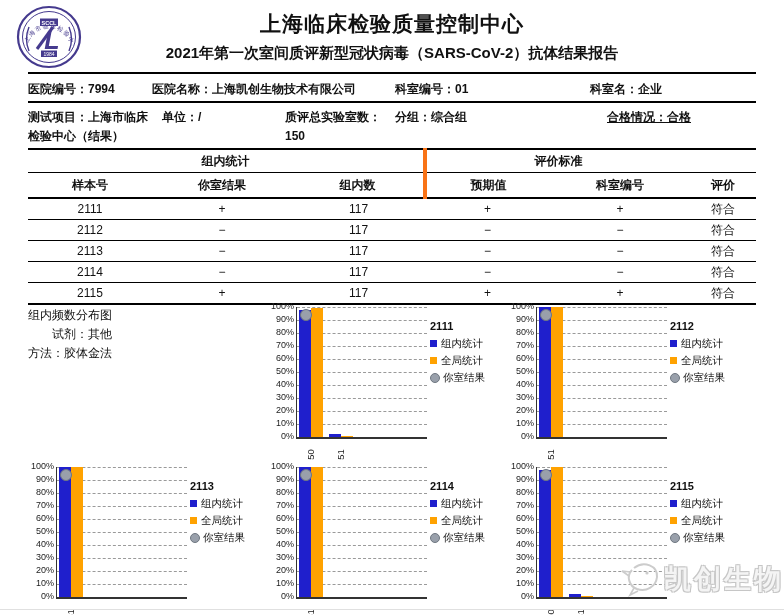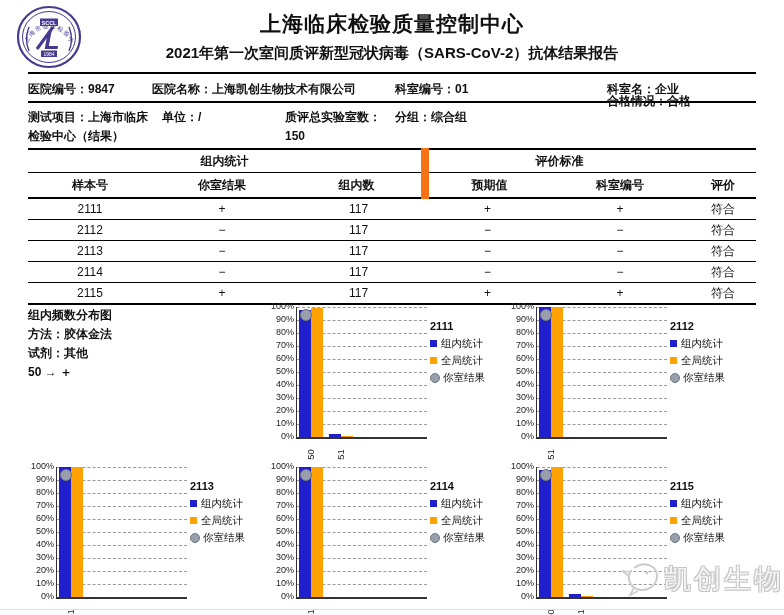--- a/index.html
+++ b/index.html
@@ -17,46 +17,46 @@
   .header-rule{position:absolute;top:72px;left:28px;right:28px;border-top:2px solid #000;}
   
   .info-cell{position:absolute;font-size:12px;font-weight:bold;line-height:19px;}
   .info-divider{position:absolute;top:101px;left:28px;right:28px;border-top:2px solid #000;}
   
   .rtable{position:absolute;top:148px;left:28px;width:728px;border-collapse:collapse;
     font-size:12px;border-top:2px solid #000;}
   .rtable td{text-align:center;padding:0;}
   .group-row td{height:22px;font-weight:bold;border-bottom:1px solid #000;}
   .head-row td{height:24px;font-weight:bold;border-bottom:2px solid #000;}
-  .vdiv{border-left:8px solid #f97316;}
+  .vdiv{border-left:4px solid #f97316;}
   .rtable tbody td{height:20px;border-bottom:1px solid #000;}
   .rtable tbody tr:last-child td{border-bottom:2px solid #000;}
   
-  .chart-info{position:absolute;left:28px;top:306px;font-size:12px;font-weight:bold;line-height:19px;}
+  .chart-info{position:absolute;left:28px;top:306px;font-size:12px;font-weight:normal;line-height:19px;text-align:right;}
   
   #charts{position:absolute;left:0;top:0;width:784px;height:615px;}
   .chart{position:absolute;width:260px;height:160px;}
   .ylabel{position:absolute;left:0;width:26px;text-align:right;font-size:9px;color:#222;}
   .plot{position:absolute;width:130px;height:130px;border-left:1px solid #333;
     border-bottom:2px solid #333;}
   .gridline{position:absolute;left:0;width:100%;height:0;border-top:1px dashed #9a9a9a;}
   .bar{position:absolute;bottom:0;z-index:2;}
   .dot{position:absolute;width:10px;height:10px;border-radius:50%;background:#99A0AB;
     border:1px solid #6f7781;z-index:3;}
   .xlabel{position:absolute;width:18px;text-align:center;font-size:9.5px;
     transform:rotate(-90deg);transform-origin:center;color:#222;}
   .legend{position:absolute;font-size:10.5px;white-space:nowrap;}
   .legend-title{font-weight:bold;font-size:11px;margin-bottom:3px;}
   .legend-item{display:flex;align-items:center;height:17px;}
   .sq{width:7px;height:7px;margin-right:4px;flex:none;}
   .ci{width:8px;height:8px;border-radius:50%;background:#99A0AB;border:1px solid #6f7781;
     margin-right:3px;flex:none;}
   
   .watermark{position:absolute;left:620px;top:558px;display:flex;align-items:center;z-index:5;}
-  .watermark-text{font-size:27px;font-weight:normal;letter-spacing:3px;color:#f4f4f4;
+  .watermark-text{font-size:27px;font-weight:bold;letter-spacing:3px;color:#f4f4f4;
     text-shadow:1px 1px 0 #c6c6c6,-1px -1px 0 #c6c6c6,1px -1px 0 #c6c6c6,-1px 1px 0 #c6c6c6;}
   .page-bottom-edge{position:absolute;top:609px;left:0;width:784px;border-top:1px solid #e0e0e0;}
 </style>
 </head>
 <body>
 
 <div class="logo">
   <svg width="66" height="64" viewBox="0 0 66 64">
     <ellipse cx="33" cy="32" rx="31" ry="30" fill="none" stroke="#453a8e" stroke-width="2.2"></ellipse>
     <ellipse cx="33" cy="32" rx="26.5" ry="25.5" fill="none" stroke="#453a8e" stroke-width="1"></ellipse>
@@ -72,45 +72,45 @@
     <text x="33" y="50.8" font-size="5" fill="#ffffff" text-anchor="middle">1984</text>
     <path d="M13 46 Q8 34 13 22" fill="none" stroke="#453a8e" stroke-width="1.4"></path>
     <path d="M53 46 Q58 34 53 22" fill="none" stroke="#453a8e" stroke-width="1.4"></path>
   </svg>
 </div>
 <div class="page-title">上海临床检验质量控制中心</div>
 <div class="page-subtitle">2021年第一次室间质评新型冠状病毒（SARS-CoV-2）抗体结果报告</div>
 <div class="header-rule"></div>
 
 <div class="info-cell" style="left:28px;top:80px;">
-  <span>医院编号：</span><span>9847</span>
+  <span>医院编号：</span><span>7994</span>
 </div>
 <div class="info-cell" style="left:152px;top:80px;">
   <span>医院名称：</span><span>上海凯创生物技术有限公司</span>
 </div>
 <div class="info-cell" style="left:395px;top:80px;text-align:center;">
   <span>科室编号：</span><span>01</span>
 </div>
-<div class="info-cell" style="left:607px;top:80px;">
+<div class="info-cell" style="left:590px;top:80px;">
   <span>科室名：</span><span>企业</span>
 </div>
 <div class="info-divider"></div>
 <div class="info-cell" style="left:28px;top:108px;width:126px;">
   <span>测试项目：</span><span>上海市临床检验中心（结果）</span>
 </div>
 <div class="info-cell" style="left:162px;top:108px;">
   <span>单位：</span><span>/</span>
 </div>
 <div class="info-cell" style="left:285px;top:108px;width:104px;">
   <span>质评总实验室数：</span><span>150</span>
 </div>
 <div class="info-cell" style="left:395px;top:108px;">
   <span>分组：</span><span>综合组</span>
 </div>
-<div class="info-cell" style="left:607px;top:92px;">
+<div class="info-cell" style="left:607px;top:108px;text-decoration:underline;">
   <span>合格情况：</span><span>合格</span>
 </div>
 
 <table class="rtable">
   <colgroup>
     <col style="width:124px">
       <col style="width:140px">
       <col style="width:133px">
     <col style="width:125px">
       <col style="width:140px">
@@ -170,23 +170,22 @@
         <td>117</td>
         <td>+</td>
         <td>+</td>
         <td>符合</td>
       </tr>
     </tbody>
 </table>
 
 <div class="chart-info">
   <div>组内频数分布图</div>
+  <div>试剂：其他</div>
   <div>方法：胶体金法</div>
-  <div>试剂：其他</div>
-  <div>50 → ＋</div>
 </div>
 
 <div id="charts">
     <div class="chart" style="left: 268px; top: 302px;">
       <div class="ylabel" style="top: 129px;">0%</div>
       <div class="ylabel" style="top: 116px;">10%</div>
       <div class="ylabel" style="top: 103px;">20%</div>
       <div class="ylabel" style="top: 90px;">30%</div>
       <div class="ylabel" style="top: 77px;">40%</div>
       <div class="ylabel" style="top: 64px;">50%</div>

